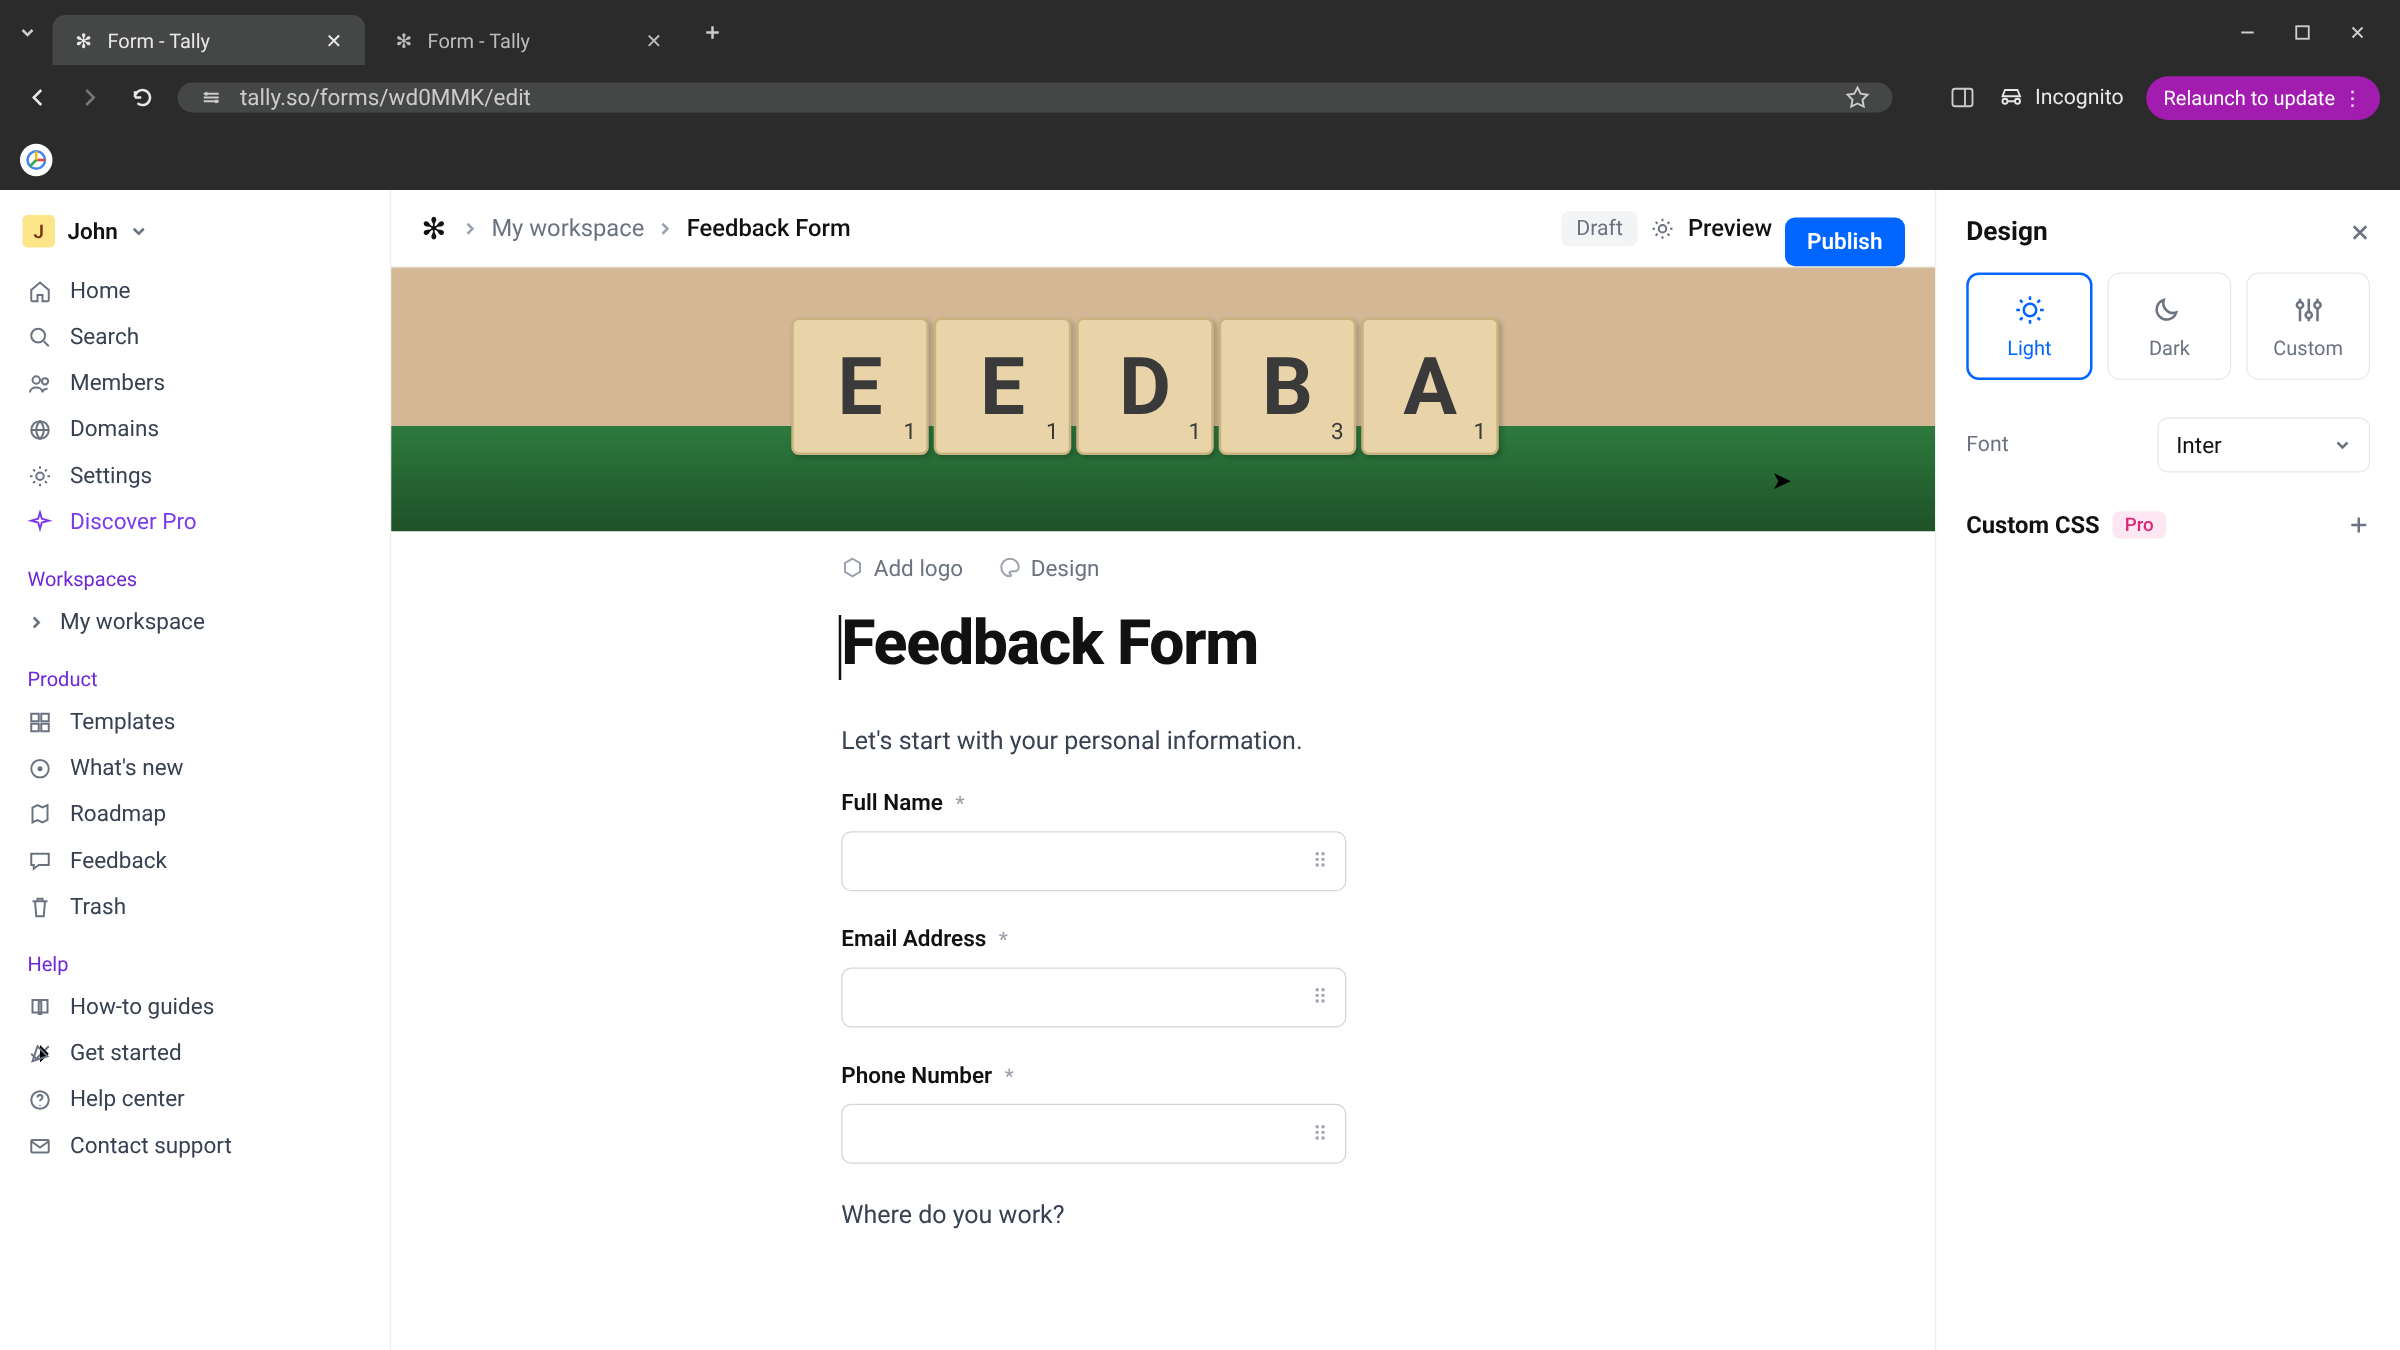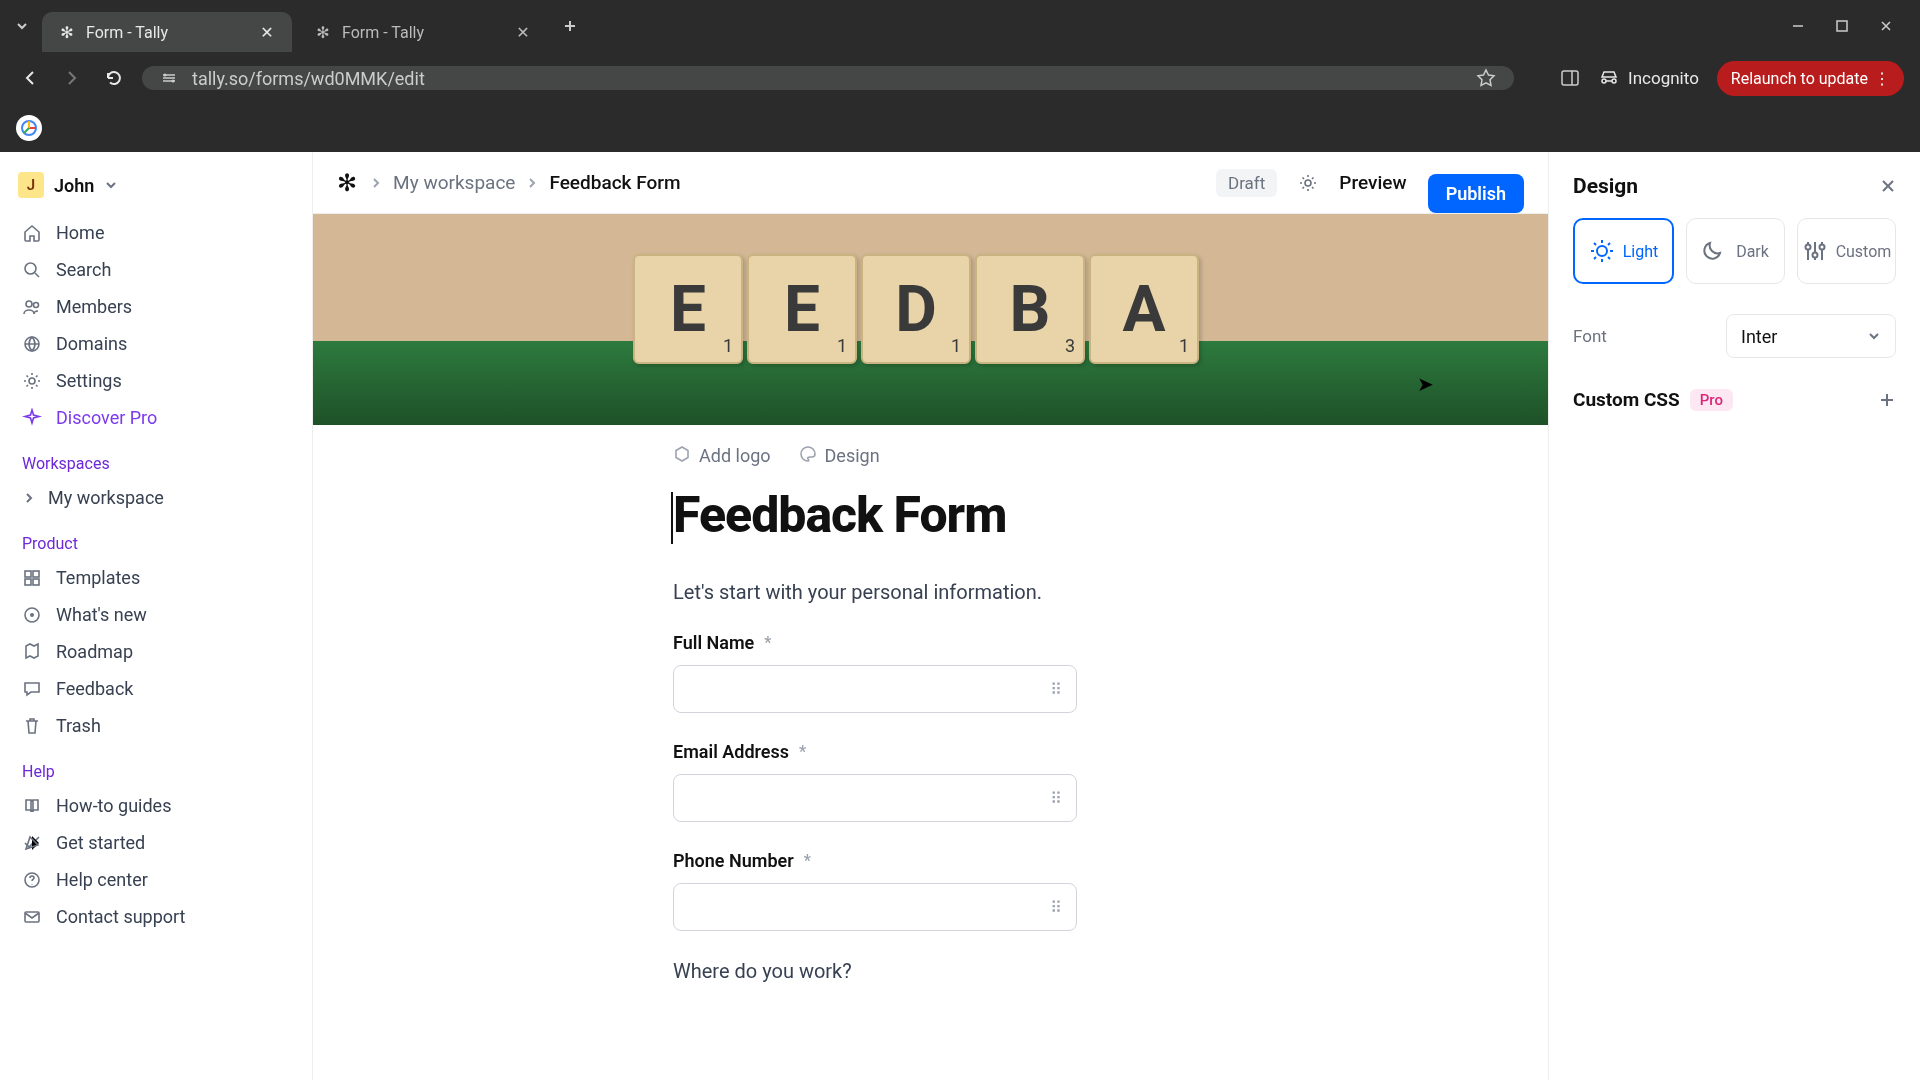--- a/index.html
+++ b/index.html
@@ -17,21 +17,21 @@
 .new-tab { width: 28px; height: 28px; display: flex; align-items: center; justify-content: center; margin-left: 8px; border-radius: 50%; }
 .window-controls { margin-left: auto; display: flex; gap: 24px; padding-right: 16px; }
 .win-ctrl { width: 20px; height: 20px; display: flex; align-items: center; justify-content: center; }
 
 .addressbar-row { height: 52px; display: flex; align-items: center; padding: 0 16px; gap: 14px; background: #2b2b2b; }
 .nav-icon { width: 28px; height: 28px; display: flex; align-items: center; justify-content: center; color: #bbb; }
 .addressbar { flex: 0 0 1372px; height: 24px; background: #444746; border-radius: 20px; display: flex; align-items: center; padding: 0 18px; gap: 14px; color: #ccc; font-size: 18px; }
 .addressbar .url { flex: 1; }
 .right-icons { display: flex; align-items: center; gap: 18px; margin-left: auto; }
 .incognito-badge { display: flex; align-items: center; gap: 8px; color: #e8e8e8; font-size: 17px; }
-.relaunch-btn { background: #b91c1c; color: #fff; padding: 8px 14px; border-radius: 20px; font-size: 16px; display: flex; align-items: center; gap: 6px; }
+.relaunch-btn { background: #a21caf; color: #fff; padding: 8px 14px; border-radius: 20px; font-size: 16px; display: flex; align-items: center; gap: 6px; }
 
 .bookmarks-row { height: 48px; display: flex; align-items: center; padding: 0 16px; }
 .bookmark-g { width: 26px; height: 26px; border-radius: 50%; background: #fff; display: flex; align-items: center; justify-content: center; font-weight: bold; font-size: 16px; }
 
 
 .app { display: flex; height: calc(1080px - 152px); background: #fff; }
 
 
 .sidebar { width: 313px; border-right: 1px solid #eee; padding: 14px 0; overflow-y: auto; }
 .user-row { display: flex; align-items: center; gap: 10px; padding: 6px 18px 16px; }
@@ -44,21 +44,21 @@
 .section-label { padding: 18px 22px 6px; font-size: 16px; color: #6d28d9; }
 .ws-item { display: flex; align-items: center; gap: 12px; padding: 8px 22px; font-size: 18px; color: #374151; }
 
 
 .main { flex: 1; display: flex; }
 .editor-col { flex: 1; display: flex; flex-direction: column; }
 .topbar { height: 62px; display: flex; align-items: center; padding: 0 24px; border-bottom: 1px solid #eee; gap: 14px; }
 .logo-asterisk { font-size: 24px; color: #111; }
 .breadcrumb { display: flex; align-items: center; gap: 12px; color: #6b7280; font-size: 19px; }
 .breadcrumb .crumb.active { color: #111; font-weight: 500; }
-.top-actions { margin-left: auto; display: flex; align-items: center; gap: 21px; }
+.top-actions { margin-left: auto; display: flex; align-items: center; gap: 10px; }
 .draft-badge { background: #f3f4f6; color: #6b7280; padding: 4px 12px; border-radius: 6px; font-size: 17px; }
 .preview-link { color: #111; font-size: 19px; font-weight: 500; }
 .publish-btn { background: #0066ff; color: #fff; padding: 9px 18px; border-radius: 8px; font-size: 18px; font-weight: 600; margin-top: 21px; }
 
 .cover-image { height: 211px; background: linear-gradient(to bottom, #d4b896 0%, #d4b896 60%, #2d7a3e 60%, #1e5128 100%); position: relative; overflow: hidden; }
 .scrabble-tiles { position: absolute; top: 40px; left: 320px; display: flex; gap: 4px; }
 .tile { width: 110px; height: 110px; background: #e8d4a8; border: 2px solid #c9b380; border-radius: 6px; display: flex; align-items: center; justify-content: center; font-size: 64px; font-weight: bold; color: #3a3a3a; font-family: Georgia, serif; position: relative; box-shadow: 2px 2px 4px rgba(0,0,0,0.2); }
 .tile .sub { position: absolute; bottom: 6px; right: 8px; font-size: 18px; font-weight: normal; }
 .cursor-ptr { position: absolute; top: 158px; left: 1104px; font-size: 20px; color: #000; }
 
@@ -74,21 +74,21 @@
 .field-input { width: 404px; height: 48px; border: 1px solid #d1d5db; border-radius: 8px; position: relative; background: #fff; }
 .drag-handle { position: absolute; right: 12px; top: 50%; transform: translateY(-50%); color: #9ca3af; font-size: 16px; letter-spacing: 2px; }
 .question-text { font-size: 20px; color: #374151; }
 
 
 .design-panel { width: 372px; border-left: 1px solid #eee; padding: 22px 24px; }
 .panel-header { display: flex; align-items: center; justify-content: space-between; padding-bottom: 20px; }
 .panel-title { font-size: 21px; font-weight: 700; color: #111; }
 .close-x { color: #6b7280; font-size: 18px; }
 .theme-row { display: flex; gap: 12px; padding-bottom: 30px; }
-.theme-card { flex: 1; height: 66px; border: 1px solid #e5e7eb; border-radius: 10px; display: flex; flex-direction: row; align-items: center; justify-content: center; gap: 8px; color: #6b7280; font-size: 16px; }
+.theme-card { flex: 1; height: 86px; border: 1px solid #e5e7eb; border-radius: 10px; display: flex; flex-direction: column; align-items: center; justify-content: center; gap: 8px; color: #6b7280; font-size: 16px; }
 .theme-card.selected { border: 2px solid #0066ff; color: #0066ff; }
 .theme-icon { font-size: 24px; }
 .font-row { display: flex; align-items: center; justify-content: space-between; padding-bottom: 30px; text-align: right; }
 .font-label { color: #6b7280; font-size: 17px; }
 .font-select { width: 170px; height: 44px; border: 1px solid #e5e7eb; border-radius: 8px; display: flex; align-items: center; justify-content: space-between; padding: 0 14px; font-size: 18px; color: #111; }
 .css-row { display: flex; align-items: center; justify-content: space-between; }
 .css-label { font-size: 19px; font-weight: 700; color: #111; display: flex; align-items: center; gap: 10px; }
 .pro-badge { background: #fce7f3; color: #db2777; padding: 2px 10px; border-radius: 6px; font-size: 15px; font-weight: 500; }
 .plus-icon { color: #6b7280; font-size: 22px; }
 

